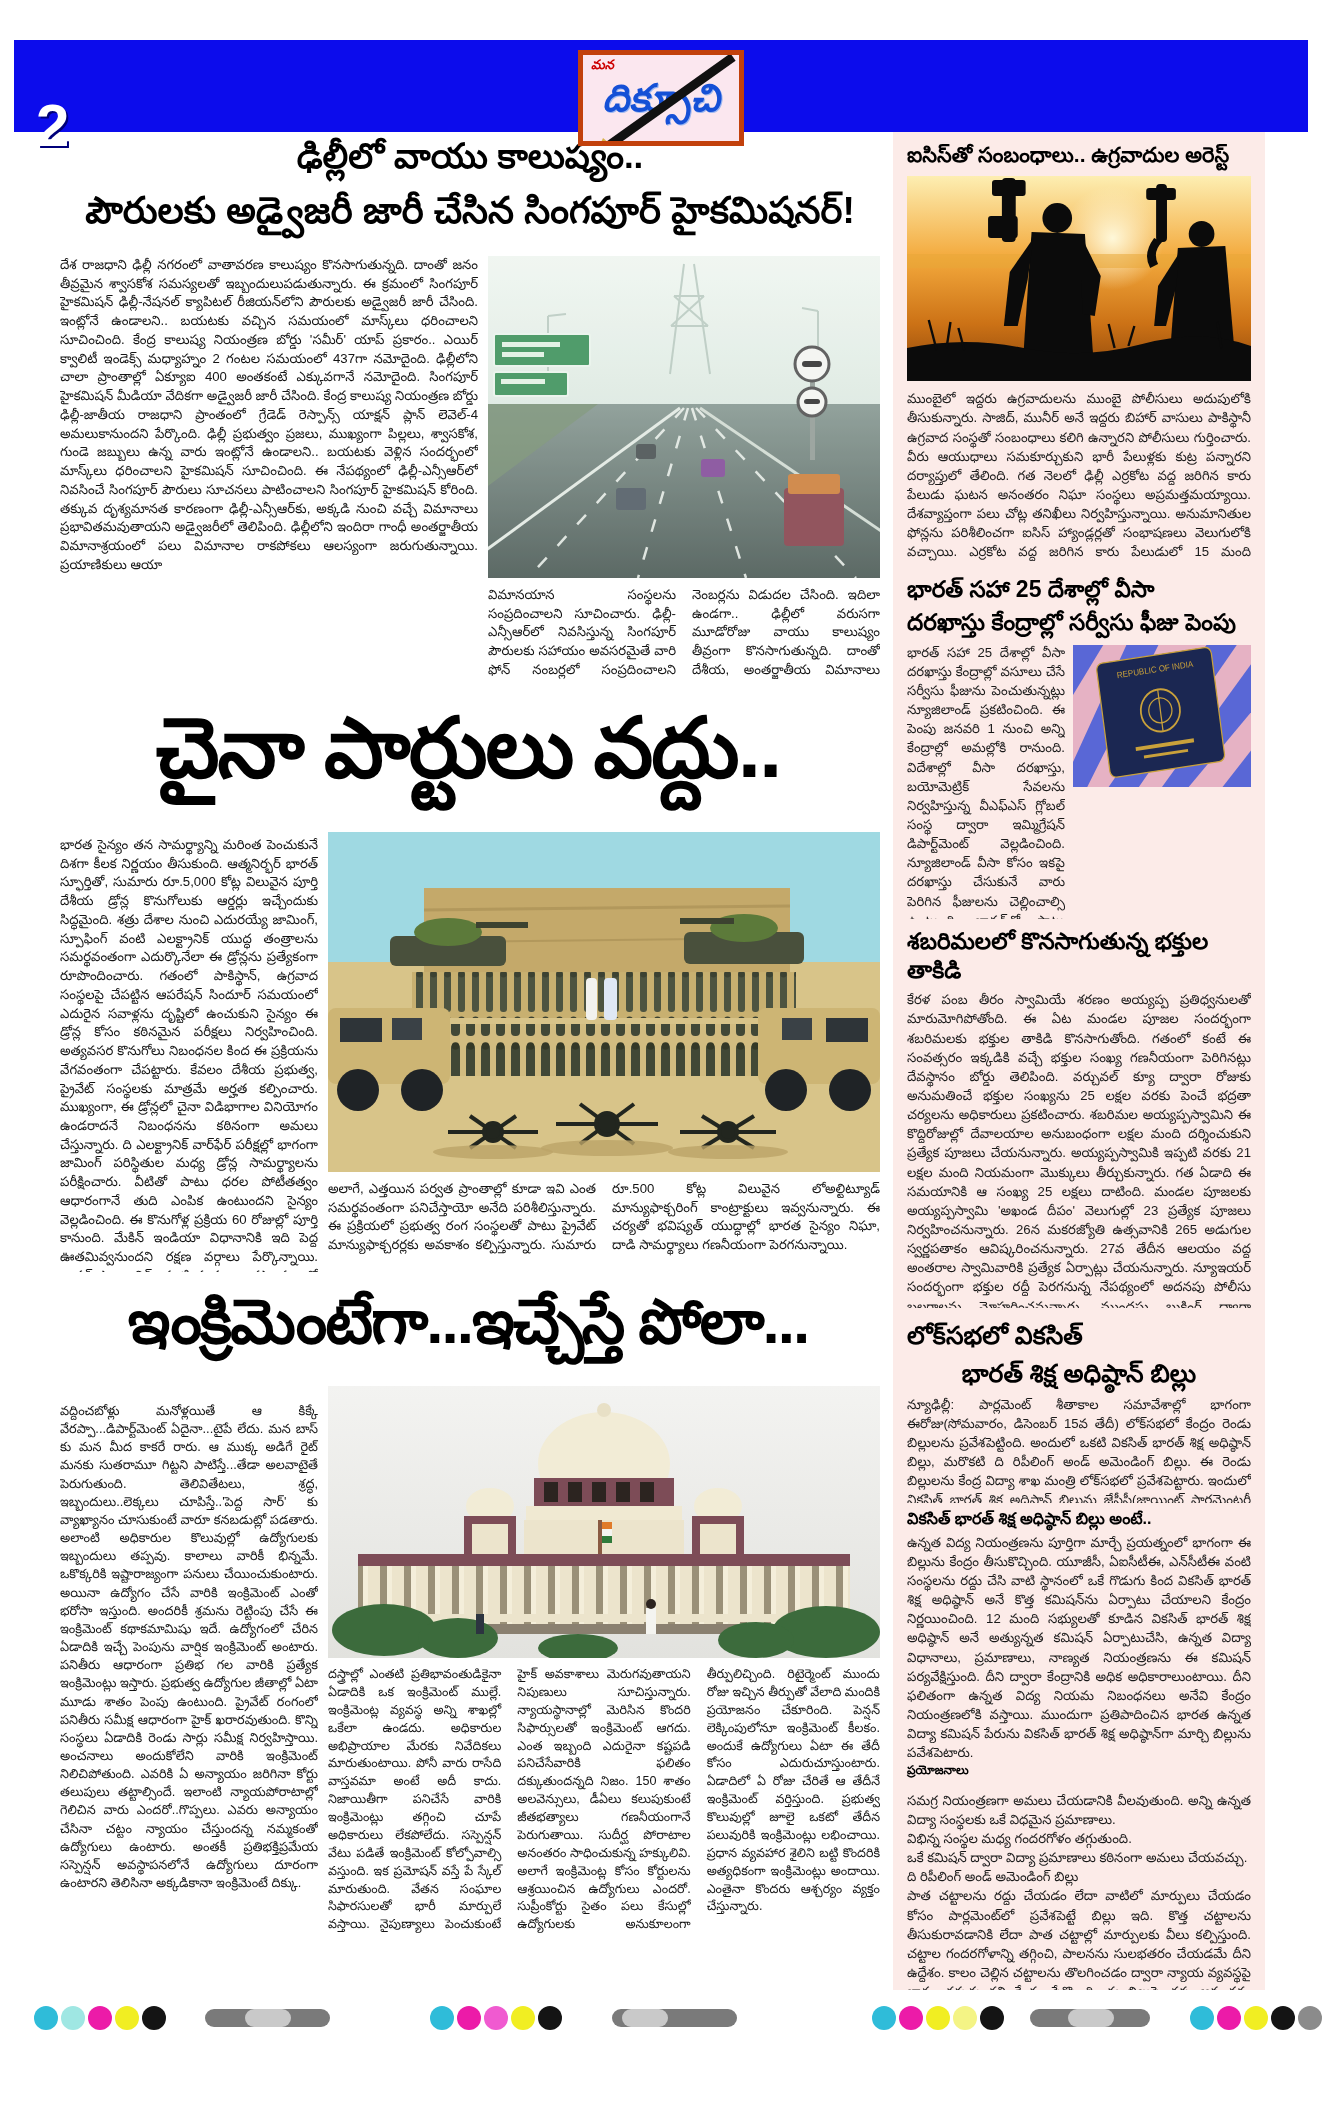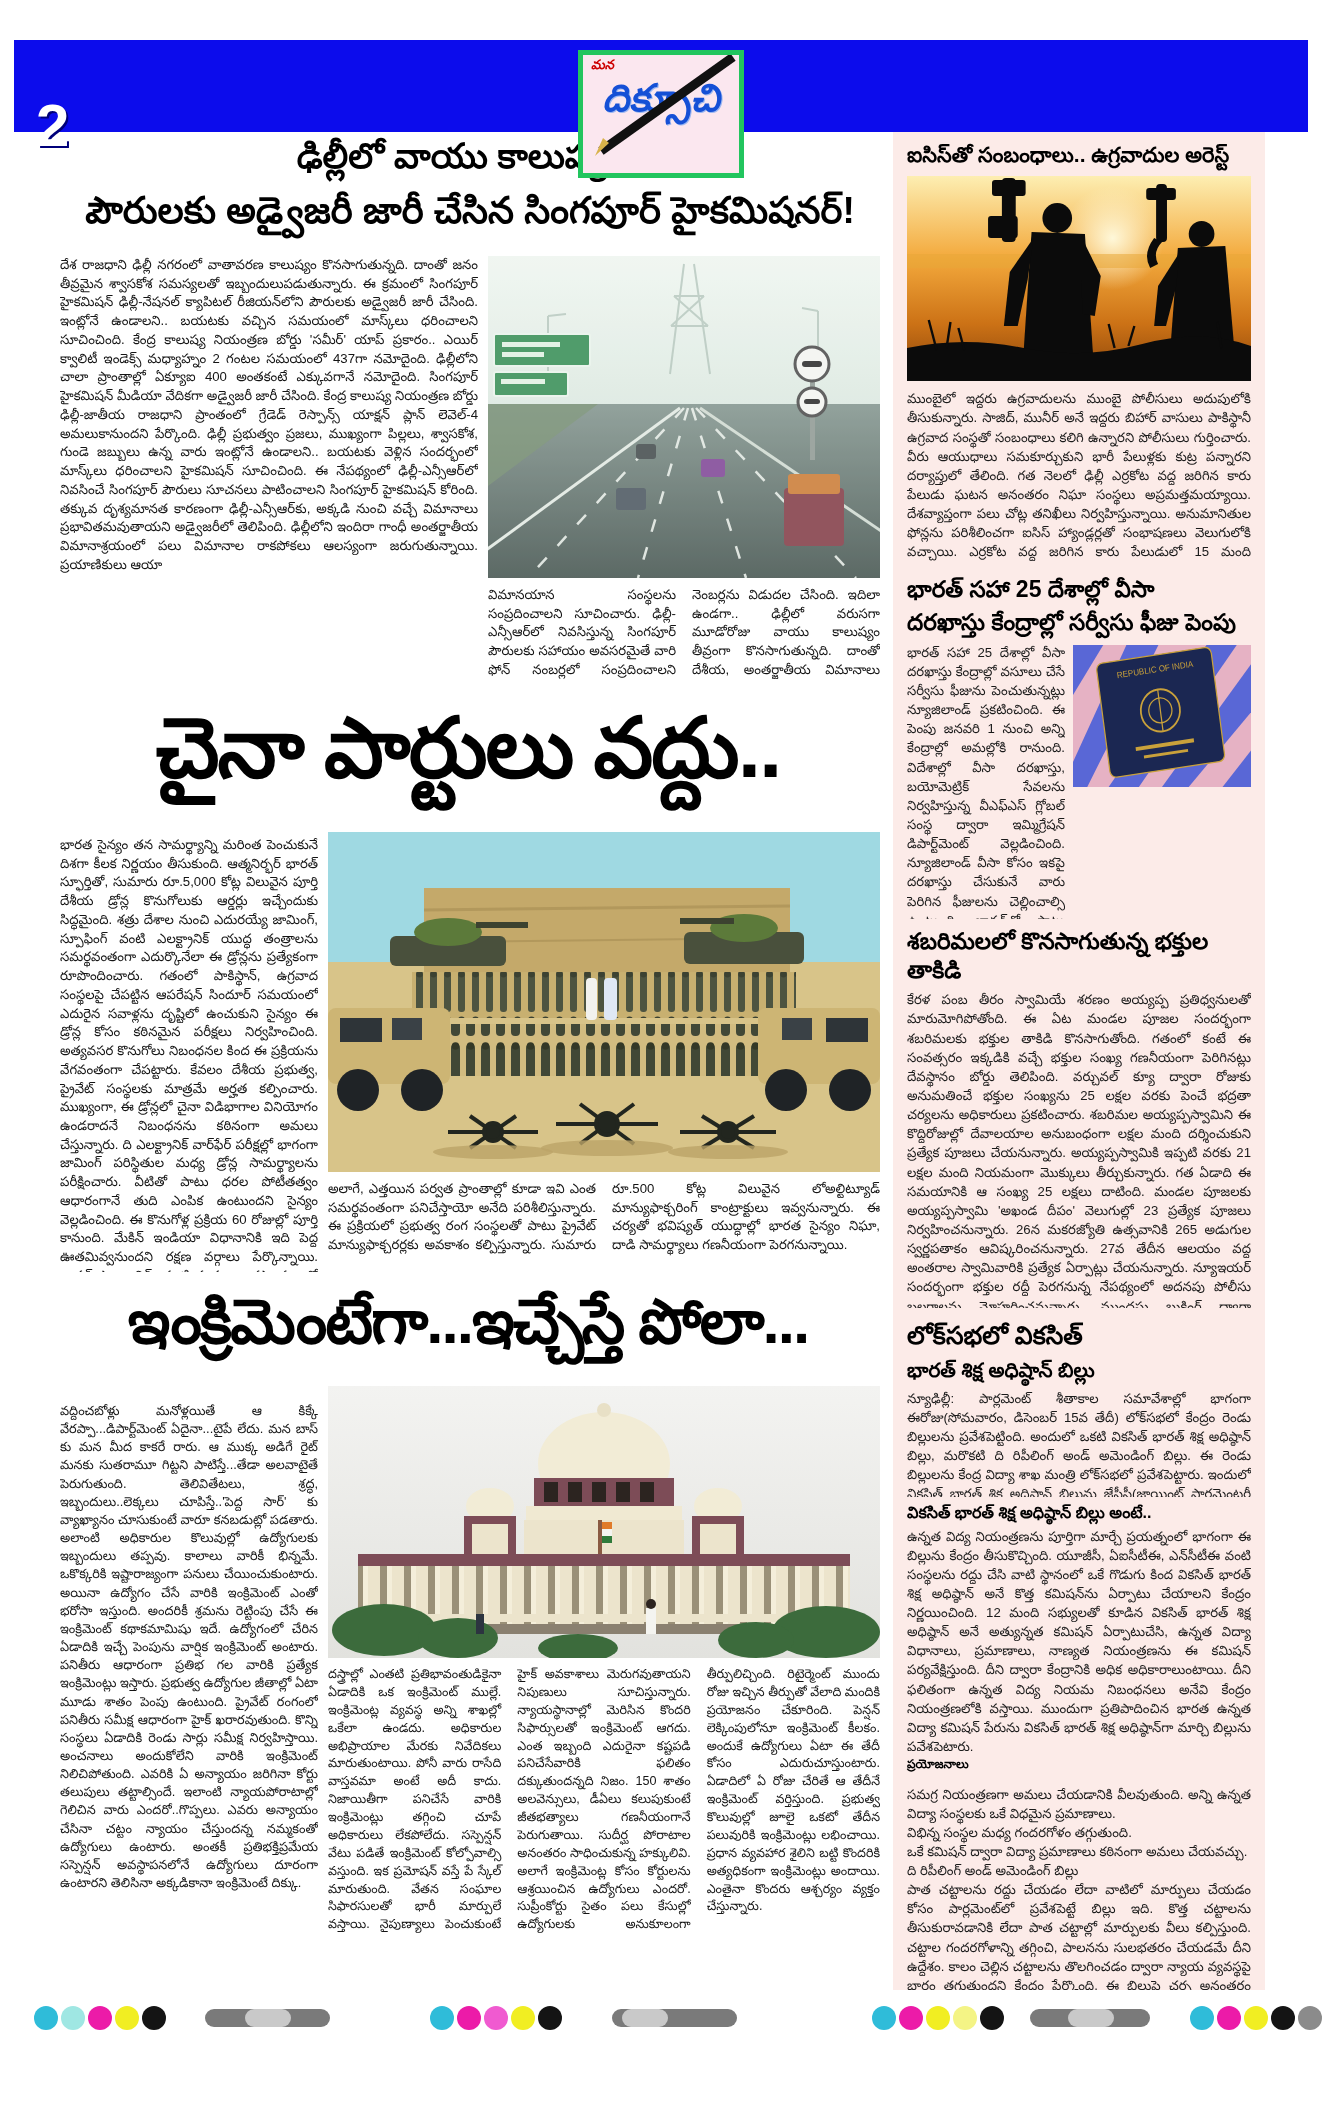--- a/index.html
+++ b/index.html
@@ -5,22 +5,22 @@
   html,body{margin:0;padding:0;background:#ffffff;}
   .page{position:relative;width:1322px;height:2106px;background:#ffffff;overflow:hidden;
         font-family:"Liberation Sans","DejaVu Sans",sans-serif;color:#111;}
   .abs{position:absolute;}
   
   .topbar{position:absolute;left:14px;top:40px;width:1294px;height:92px;background:#0c0cec;}
   .pagenum{position:absolute;left:22px;top:44px;width:90px;height:84px;color:#fff;
            font-size:60px;font-weight:bold;line-height:84px;text-shadow:2px 2px 0 #00007a;}
   .dateline{position:absolute;right:60px;top:58px;color:#fff;font-size:30px;font-weight:bold;
             font-style:italic;text-shadow:1px 1px 0 #00007a;}
-  .logobox{position:absolute;left:578px;top:50px;width:166px;height:128px;background:#fbe7ef;
-           border:5px solid #22c55e;box-sizing:border-box;z-index:5;overflow:hidden;}
+  .logobox{position:absolute;left:578px;top:50px;width:166px;height:96px;background:#fbe7ef;
+           border:5px solid #c2410c;box-sizing:border-box;z-index:5;overflow:hidden;}
   .logo-top{position:absolute;left:8px;top:2px;color:#cc0000;font-size:13px;font-weight:bold;font-style:italic;}
   .logo-title{position:absolute;left:0;top:22px;width:100%;text-align:center;color:#1550d6;
               font-size:38px;font-weight:bold;font-style:italic;text-shadow:1px 1px 0 #9db8f0;}
   
   .kicker{position:absolute;left:60px;width:820px;text-align:center;font-weight:bold;color:#000;}
   .bighead{position:absolute;left:56px;width:824px;text-align:center;font-weight:bold;color:#000;
            letter-spacing:-2px;white-space:nowrap;}
   
   .col{position:absolute;text-align:justify;font-size:13.2px;line-height:1.42;color:#141414;
        overflow:hidden;word-break:break-word;}
@@ -323,21 +323,21 @@
           </g>
         </svg>
       </div>
       <div class="rc-body">భారత్ సహా 25 దేశాల్లో వీసా దరఖాస్తు కేంద్రాల్లో వసూలు చేసే సర్వీసు ఫీజును పెంచుతున్నట్లు న్యూజిలాండ్ ప్రకటించింది. ఈ పెంపు జనవరి 1 నుంచి అన్ని కేంద్రాల్లో అమల్లోకి రానుంది. విదేశాల్లో వీసా దరఖాస్తు, బయోమెట్రిక్ సేవలను నిర్వహిస్తున్న వీఎఫ్ఎస్ గ్లోబల్ సంస్థ ద్వారా ఇమ్మిగ్రేషన్ డిపార్ట్‌మెంట్ వెల్లడించింది. న్యూజిలాండ్ వీసా కోసం ఇకపై దరఖాస్తు చేసుకునే వారు పెరిగిన ఫీజులను చెల్లించాల్సి ఉంటుంది. భారత్‌తో పాటు బంగ్లాదేశ్, నేపాల్, భూటాన్, పాకిస్థాన్, శ్రీలంక, సింగపూర్, జపాన్ తదితర 25 దేశాలలో ఈ పెంపు అమలు కానుంది. వీసా దరఖాస్తు కేంద్రాలను ఆధునీకరించిన క్రమంలో ఈ ఫీజు అంతయింది. ఆ తర్వాత ఇమ్మిగ్రేషన్ డిపార్ట్‌మెంట్ పేర్కొన్న ఒకేసారి చేపట్టిన సిస్టమ్ అప్‌గ్రేడ్ల కారణంగా ఫీజు పెంపు చేపట్టవలసి వచ్చిందని తెలిపింది. దరఖాస్తులు సమర్పించే ముందు, ఫీజు వివరాలను సరిచూసుకోవాలని సూచించింది.</div>
     </div>
 
     <div class="rc-head" style="font-size:23px;margin-top:8px;">శబరిమలలో కొనసాగుతున్న భక్తుల తాకిడి</div>
     <div class="rc-body" style="height:318px;margin-top:6px;">కేరళ పంబ తీరం స్వామియే శరణం అయ్యప్ప ప్రతిధ్వనులతో మారుమోగిపోతోంది. ఈ ఏట మండల పూజల సందర్భంగా శబరిమలకు భక్తుల తాకిడి కొనసాగుతోంది. గతంలో కంటే ఈ సంవత్సరం ఇక్కడికి వచ్చే భక్తుల సంఖ్య గణనీయంగా పెరిగినట్లు దేవస్థానం బోర్డు తెలిపింది. వర్చువల్ క్యూ ద్వారా రోజుకు అనుమతించే భక్తుల సంఖ్యను 25 లక్షల వరకు పెంచే భద్రతా చర్యలను అధికారులు ప్రకటించారు. శబరిమల అయ్యప్పస్వామిని ఈ కొద్దిరోజుల్లో దేవాలయాల అనుబంధంగా లక్షల మంది దర్శించుకుని ప్రత్యేక పూజలు చేయనున్నారు. అయ్యప్పస్వామికి ఇప్పటి వరకు 21 లక్షల మంది నియమంగా మొక్కులు తీర్చుకున్నారు. గత ఏడాది ఈ సమయానికి ఆ సంఖ్య 25 లక్షలు దాటింది. మండల పూజలకు అయ్యప్పస్వామి 'అఖండ దీపం' వెలుగుల్లో 23 ప్రత్యేక పూజలు నిర్వహించనున్నారు. 26న మకరజ్యోతి ఉత్సవానికి 265 అడుగుల స్వర్ణపతాకం ఆవిష్కరించనున్నారు. 27వ తేదీన ఆలయం వద్ద అంతరాల స్వామివారికి ప్రత్యేక ఏర్పాట్లు చేయనున్నారు. న్యూఇయర్ సందర్భంగా భక్తుల రద్దీ పెరగనున్న నేపథ్యంలో అదనపు పోలీసు బలగాలను మోహరించనున్నారు. ముందస్తు బుకింగ్ ద్వారా సులభంగా దర్శనం చేసుకోవచ్చని కేరళ పోలీసులు తెలిపారు.</div>
 
     <div class="rc-head" style="font-size:25px;margin-top:12px;">లోక్‌సభలో వికసిత్</div>
-    <div class="rc-head" style="font-size:20px;margin-top:6px;">భారత్ శిక్ష అధిష్ఠాన్ బిల్లు</div>
+    <div class="rc-head" style="font-size:25px;margin-top:6px;text-align:center;">భారత్ శిక్ష అధిష్ఠాన్ బిల్లు</div>
 
     <div class="rc-body" style="height:108px;margin-top:6px;">న్యూఢిల్లీ: పార్లమెంట్ శీతాకాల సమావేశాల్లో భాగంగా ఈరోజు(సోమవారం, డిసెంబర్ 15వ తేదీ) లోక్‌సభలో కేంద్రం రెండు బిల్లులను ప్రవేశపెట్టింది. అందులో ఒకటి వికసిత్ భారత్ శిక్ష అధిష్ఠాన్ బిల్లు, మరొకటి ది రిపీలింగ్ అండ్ అమెండింగ్ బిల్లు. ఈ రెండు బిల్లులను కేంద్ర విద్యా శాఖ మంత్రి లోక్‌సభలో ప్రవేశపెట్టారు. ఇందులో వికసిత్ భారత్ శిక్ష అధిష్ఠాన్ బిల్లును జేపీసీ(జాయింట్ పార్లమెంటరీ కమిటీ)కి పంపే అవకాశం ఉంది.</div>
     <div class="rc-head" style="font-size:16px;margin-top:6px;">వికసిత్ భారత్ శిక్ష అధిష్ఠాన్ బిల్లు అంటే..</div>
     <div class="rc-body" style="height:224px;margin-top:4px;">ఉన్నత విద్య నియంత్రణను పూర్తిగా మార్చే ప్రయత్నంలో భాగంగా ఈ బిల్లును కేంద్రం తీసుకొచ్చింది. యూజీసీ, ఏఐసీటీఈ, ఎన్‌సీటీఈ వంటి సంస్థలను రద్దు చేసి వాటి స్థానంలో ఒకే గొడుగు కింద వికసిత్ భారత్ శిక్ష అధిష్ఠాన్ అనే కొత్త కమిషన్‌ను ఏర్పాటు చేయాలని కేంద్రం నిర్ణయించింది. 12 మంది సభ్యులతో కూడిన వికసిత్ భారత్ శిక్ష అధిష్ఠాన్ అనే అత్యున్నత కమిషన్ ఏర్పాటుచేసి, ఉన్నత విద్యా విధానాలు, ప్రమాణాలు, నాణ్యత నియంత్రణను ఈ కమిషన్ పర్యవేక్షిస్తుంది. దీని ద్వారా కేంద్రానికి అధిక అధికారాలుంటాయి. దీని ఫలితంగా ఉన్నత విద్య నియమ నిబంధనలు అనేవి కేంద్రం నియంత్రణలోకి వస్తాయి. ముందుగా ప్రతిపాదించిన భారత ఉన్నత విద్యా కమిషన్ పేరును వికసిత్ భారత్ శిక్ష అధిష్ఠాన్‌గా మార్చి బిల్లును ప్రవేశపెట్టారు.</div>
     <div class="rc-head" style="font-size:12px;margin-top:6px;">ప్రయోజనాలు</div>
     <div class="rc-body prelist" style="height:300px;margin-top:13px;">సమగ్ర నియంత్రణగా అమలు చేయడానికి వీలవుతుంది.  అన్ని ఉన్నత విద్యా సంస్థలకు ఒకే విధమైన ప్రమాణాలు.
 విభిన్న సంస్థల మధ్య గందరగోళం తగ్గుతుంది.
 ఒకే కమిషన్ ద్వారా విద్యా ప్రమాణాలు కఠినంగా అమలు చేయవచ్చు.
 ది రిపీలింగ్ అండ్ అమెండింగ్ బిల్లు
 పాత చట్టాలను రద్దు చేయడం లేదా వాటిలో మార్పులు చేయడం కోసం పార్లమెంట్‌లో ప్రవేశపెట్టే బిల్లు ఇది. కొత్త చట్టాలను తీసుకురావడానికి లేదా పాత చట్టాల్లో మార్పులకు వీలు కల్పిస్తుంది. చట్టాల గందరగోళాన్ని తగ్గించి, పాలనను సులభతరం చేయడమే దీని ఉద్దేశం. కాలం చెల్లిన చట్టాలను తొలగించడం ద్వారా న్యాయ వ్యవస్థపై భారం తగ్గుతుందని కేంద్రం పేర్కొంది. ఈ బిల్లుపై చర్చ అనంతరం ఓటింగ్ జరగనుంది. విపక్షాలు మాత్రం బిల్లును జేపీసీకి పంపాలని డిమాండ్ చేస్తున్నాయి. రాష్ట్రాల హక్కులను కాలరాసే విధంగా బిల్లు ఉందని మండిపడుతున్నాయి. ఈ ఎన్నికల ఆరోపణలపై ఎన్నికల రగడ జరిగిన అనంతరం ఉభయ సభలు వాయిదా పడ్డాయి.</div>

